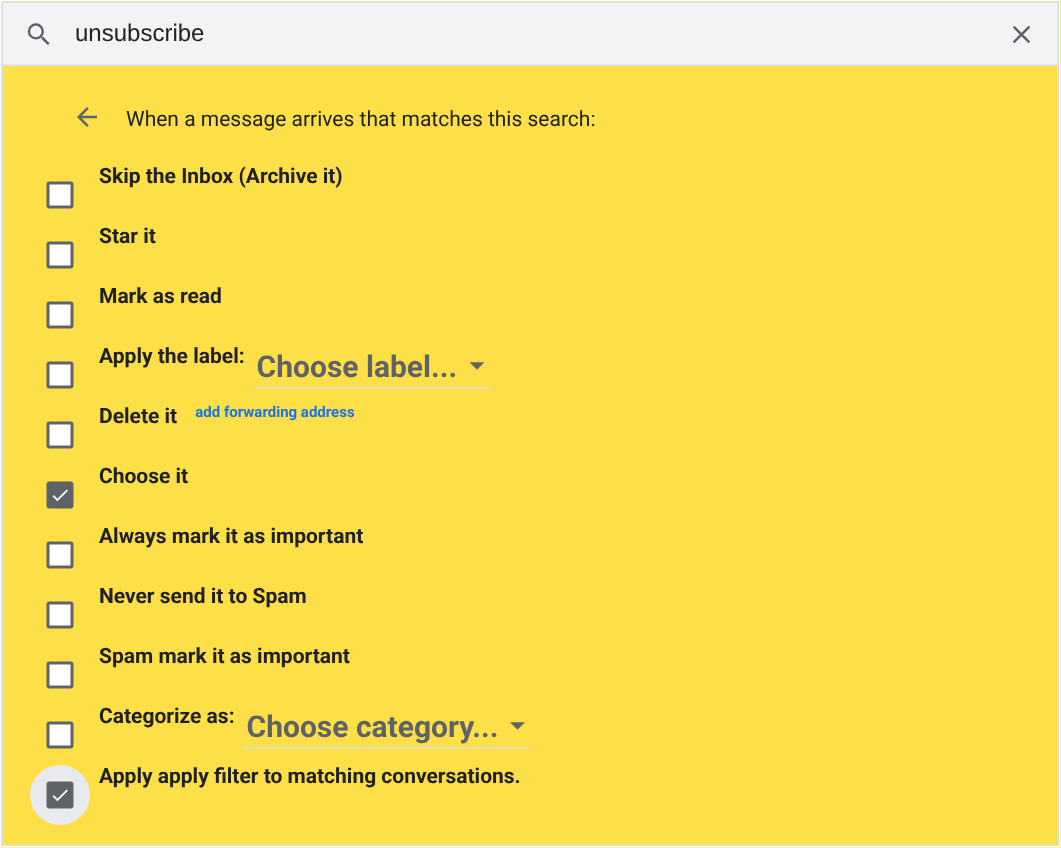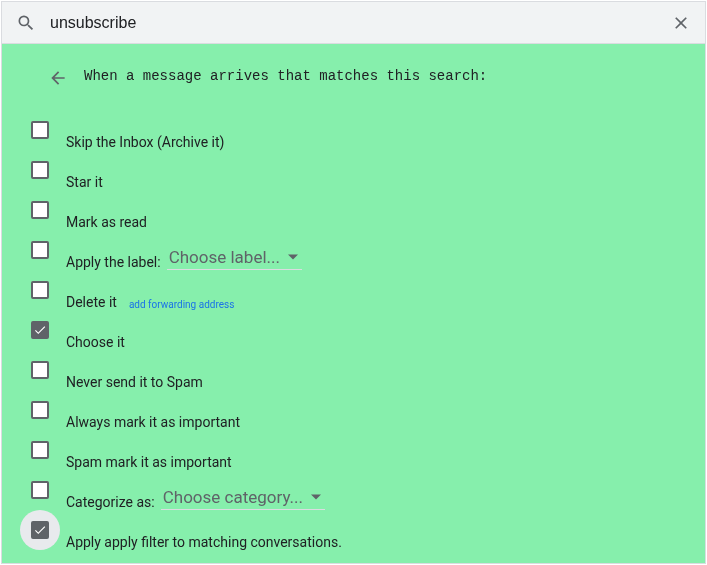--- a/index.html
+++ b/index.html
@@ -9,21 +9,21 @@
       color: #202124;
       background: #fff;
       width: 707px;
       height: 565px;
     }
     .container {
       width: 705px;
       height: 563px;
       border: 1px solid #dadce0;
       margin: 1px;
-      background: #86efac;
+      background: #fde047;
     }
     .search-bar {
       height: 42px;
       background: #f1f3f4;
       border-bottom: 1px solid #dadce0;
       display: flex;
       align-items: center;
       padding: 0 14px;
     }
     .search-icon { width: 20px; height: 20px; color: #5f6368; flex-shrink: 0; }
@@ -33,31 +33,31 @@
       background: transparent;
       outline: none;
       font-size: 16px;
       color: #202124;
       padding: 0 14px;
     }
     .clear-icon { width: 20px; height: 20px; color: #5f6368; cursor: pointer; flex-shrink: 0; }
     .body-area { padding: 18px 18px 18px 18px; }
     .header-row {
       display: flex;
-      align-items: flex-start;
+      align-items: flex-end;
       padding: 6px 0 22px 28px;
-      font-family: Liberation Mono, monospace;
     }
     .back-arrow { width: 20px; height: 20px; color: #5f6368; margin-right: 16px; cursor: pointer; flex-shrink: 0; }
     .header-text { font-size: 14px; color: #202124; }
     .option-row {
       display: flex;
-      align-items: flex-end;
+      align-items: flex-start;
       min-height: 36px;
       padding-left: 0;
+      font-weight: bold;
     }
     .checkbox-wrap {
       width: 40px;
       height: 40px;
       display: flex;
       align-items: center;
       justify-content: center;
       border-radius: 50%;
       flex-shrink: 0;
       cursor: pointer;
@@ -80,21 +80,21 @@
     .checkmark { width: 14px; height: 14px; fill: #fff; }
     .option-label { font-size: 14px; color: #202124; margin-left: 6px; }
     .dropdown {
       display: inline-flex;
       align-items: center;
       margin-left: 6px;
       color: #5f6368;
       border-bottom: 1px solid #dadce0;
       padding: 2px 4px 2px 2px;
       cursor: pointer;
-      font-size: 17px;
+      font-size: 20px;
     }
     .dropdown-caret { width: 10px; height: 10px; margin-left: 8px; fill: #5f6368; }
     .link-text {
       color: #1a73e8;
       margin-left: 12px;
       cursor: pointer;
       font-size: 10px;
     }
     .footer-row {
       display: flex;
@@ -178,28 +178,28 @@
             </svg>
           </div>
       </div>
       <span class="option-label">Choose it</span>
     </div>
 
     <div class="option-row">
       <div class="checkbox-wrap">
           <div class="checkbox"></div>
         </div>
+      <span class="option-label">Always mark it as important</span>
+    </div>
+
+    <div class="option-row">
+      <div class="checkbox-wrap">
+          <div class="checkbox"></div>
+        </div>
       <span class="option-label">Never send it to Spam</span>
-    </div>
-
-    <div class="option-row">
-      <div class="checkbox-wrap">
-          <div class="checkbox"></div>
-        </div>
-      <span class="option-label">Always mark it as important</span>
     </div>
 
     <div class="option-row">
       <div class="checkbox-wrap">
           <div class="checkbox"></div>
         </div>
       <span class="option-label">Spam mark it as important</span>
     </div>
 
     <div class="option-row">

